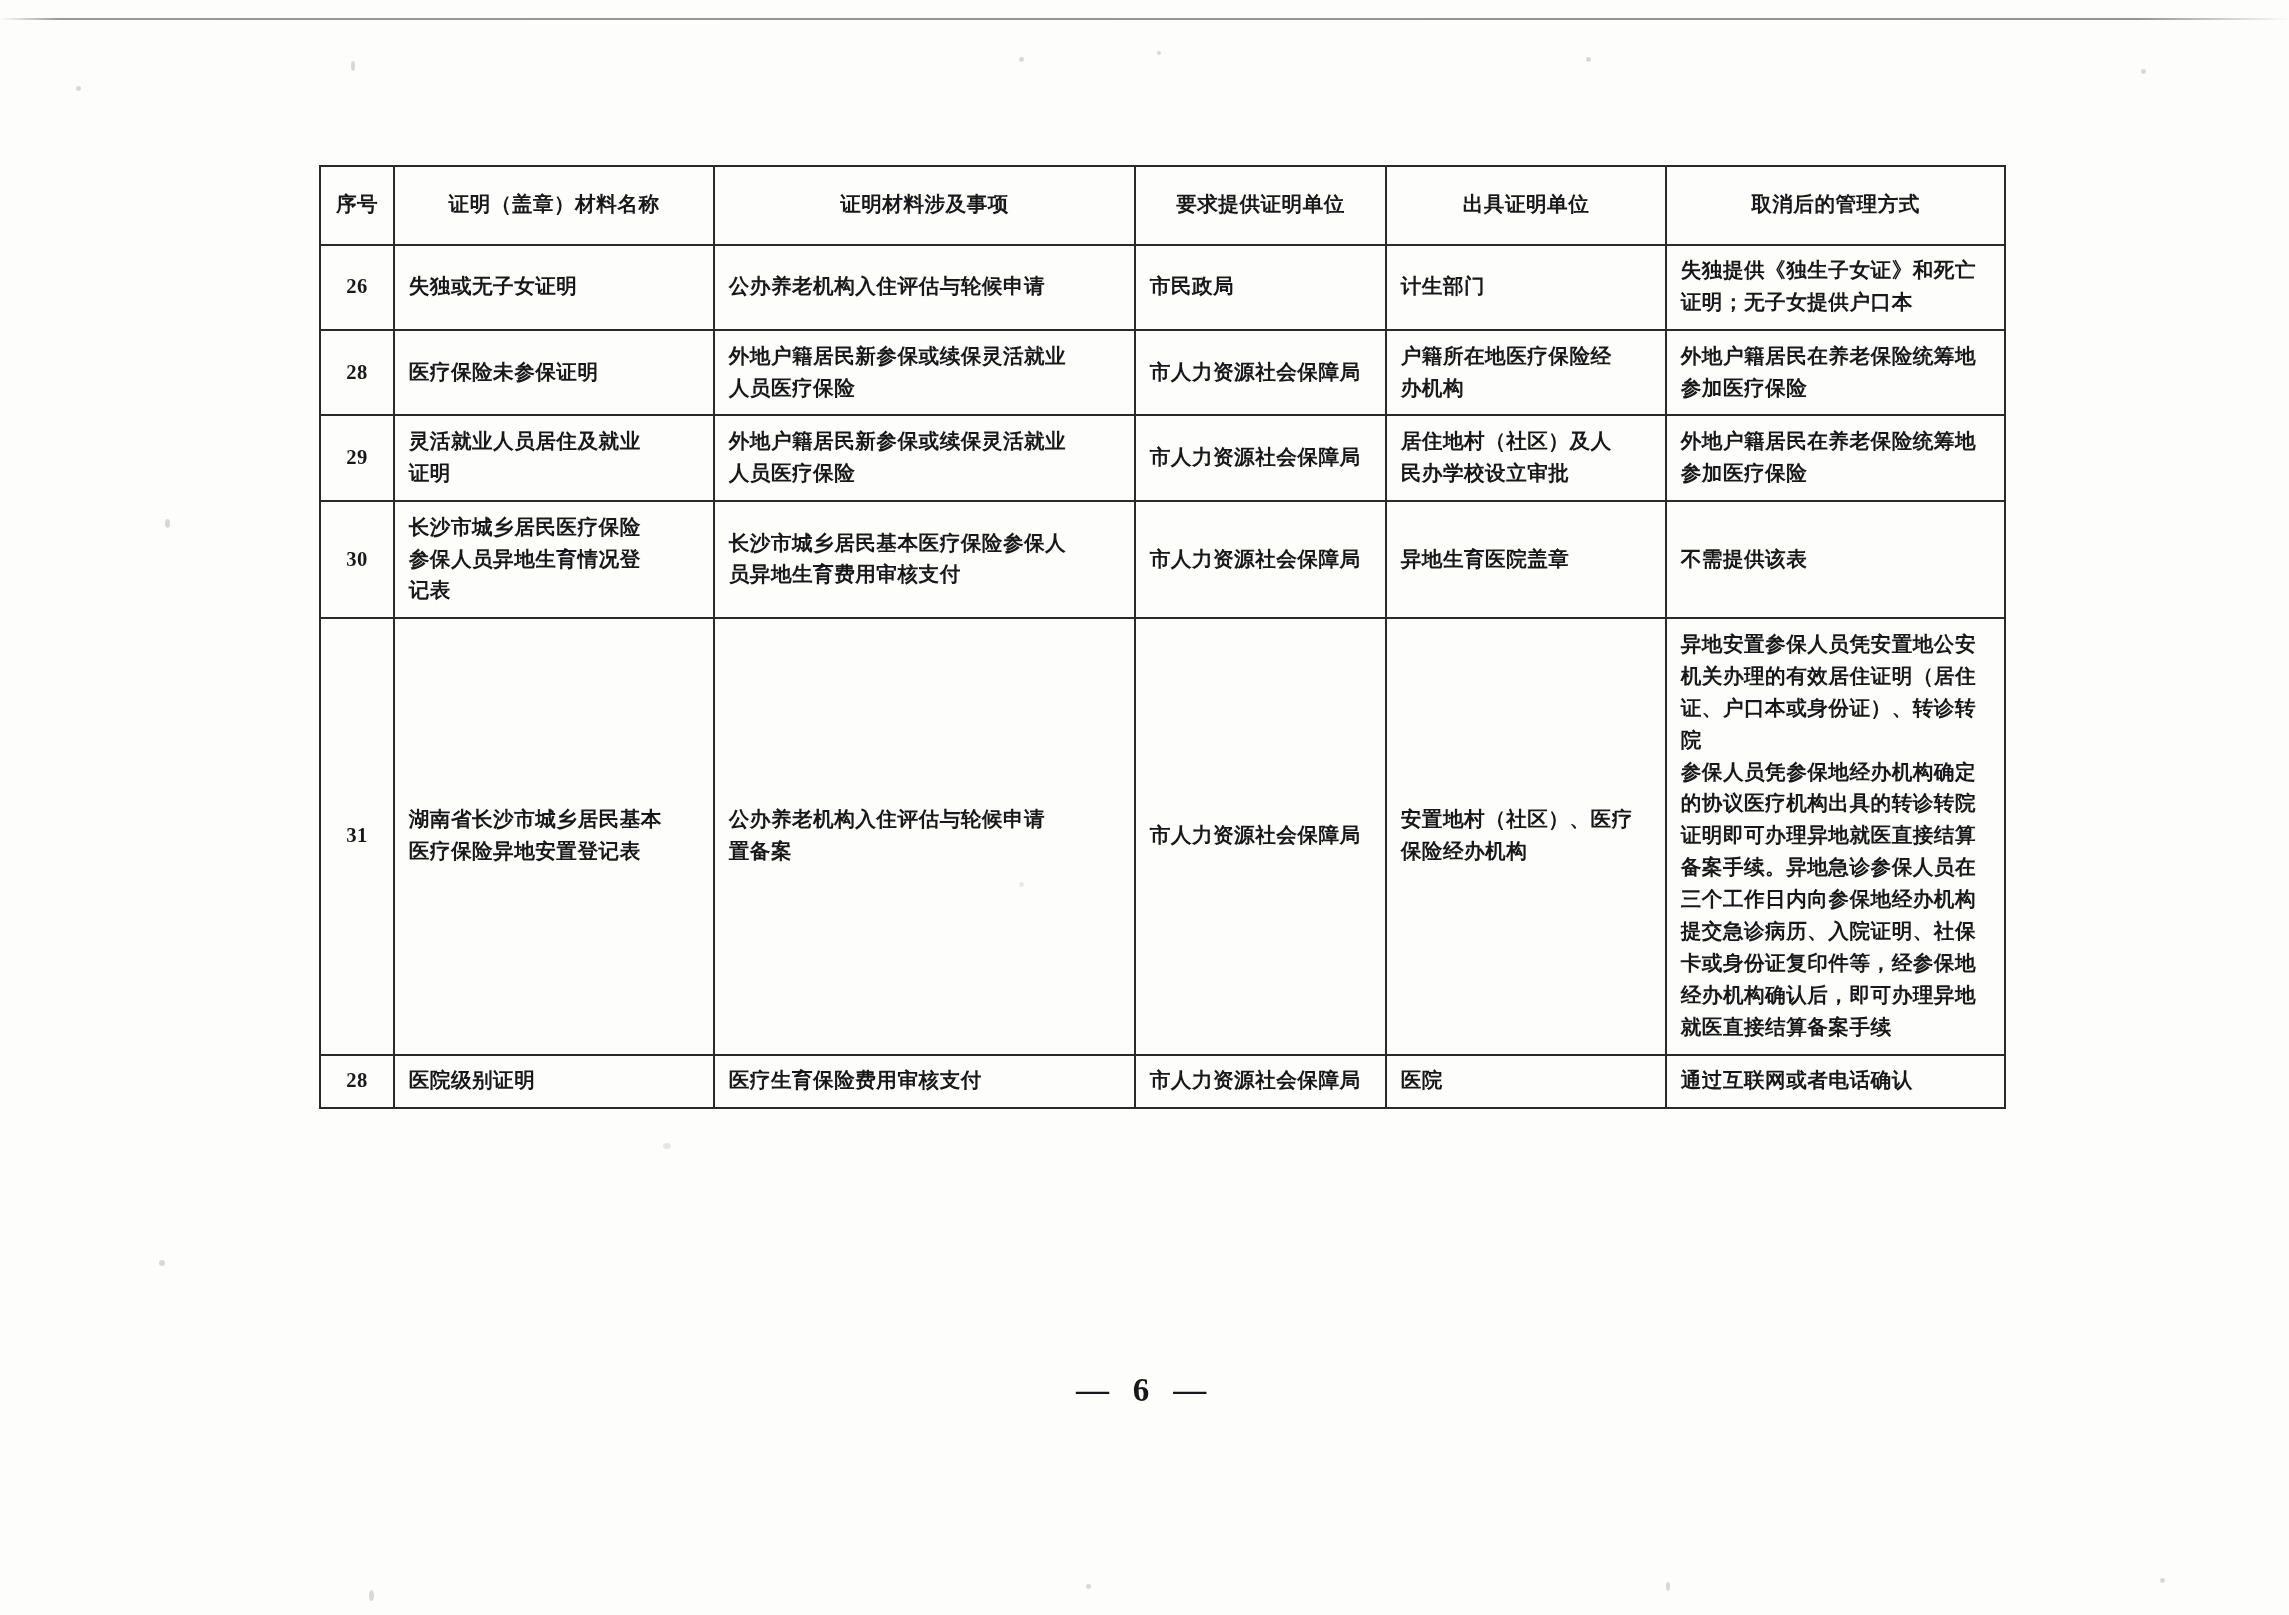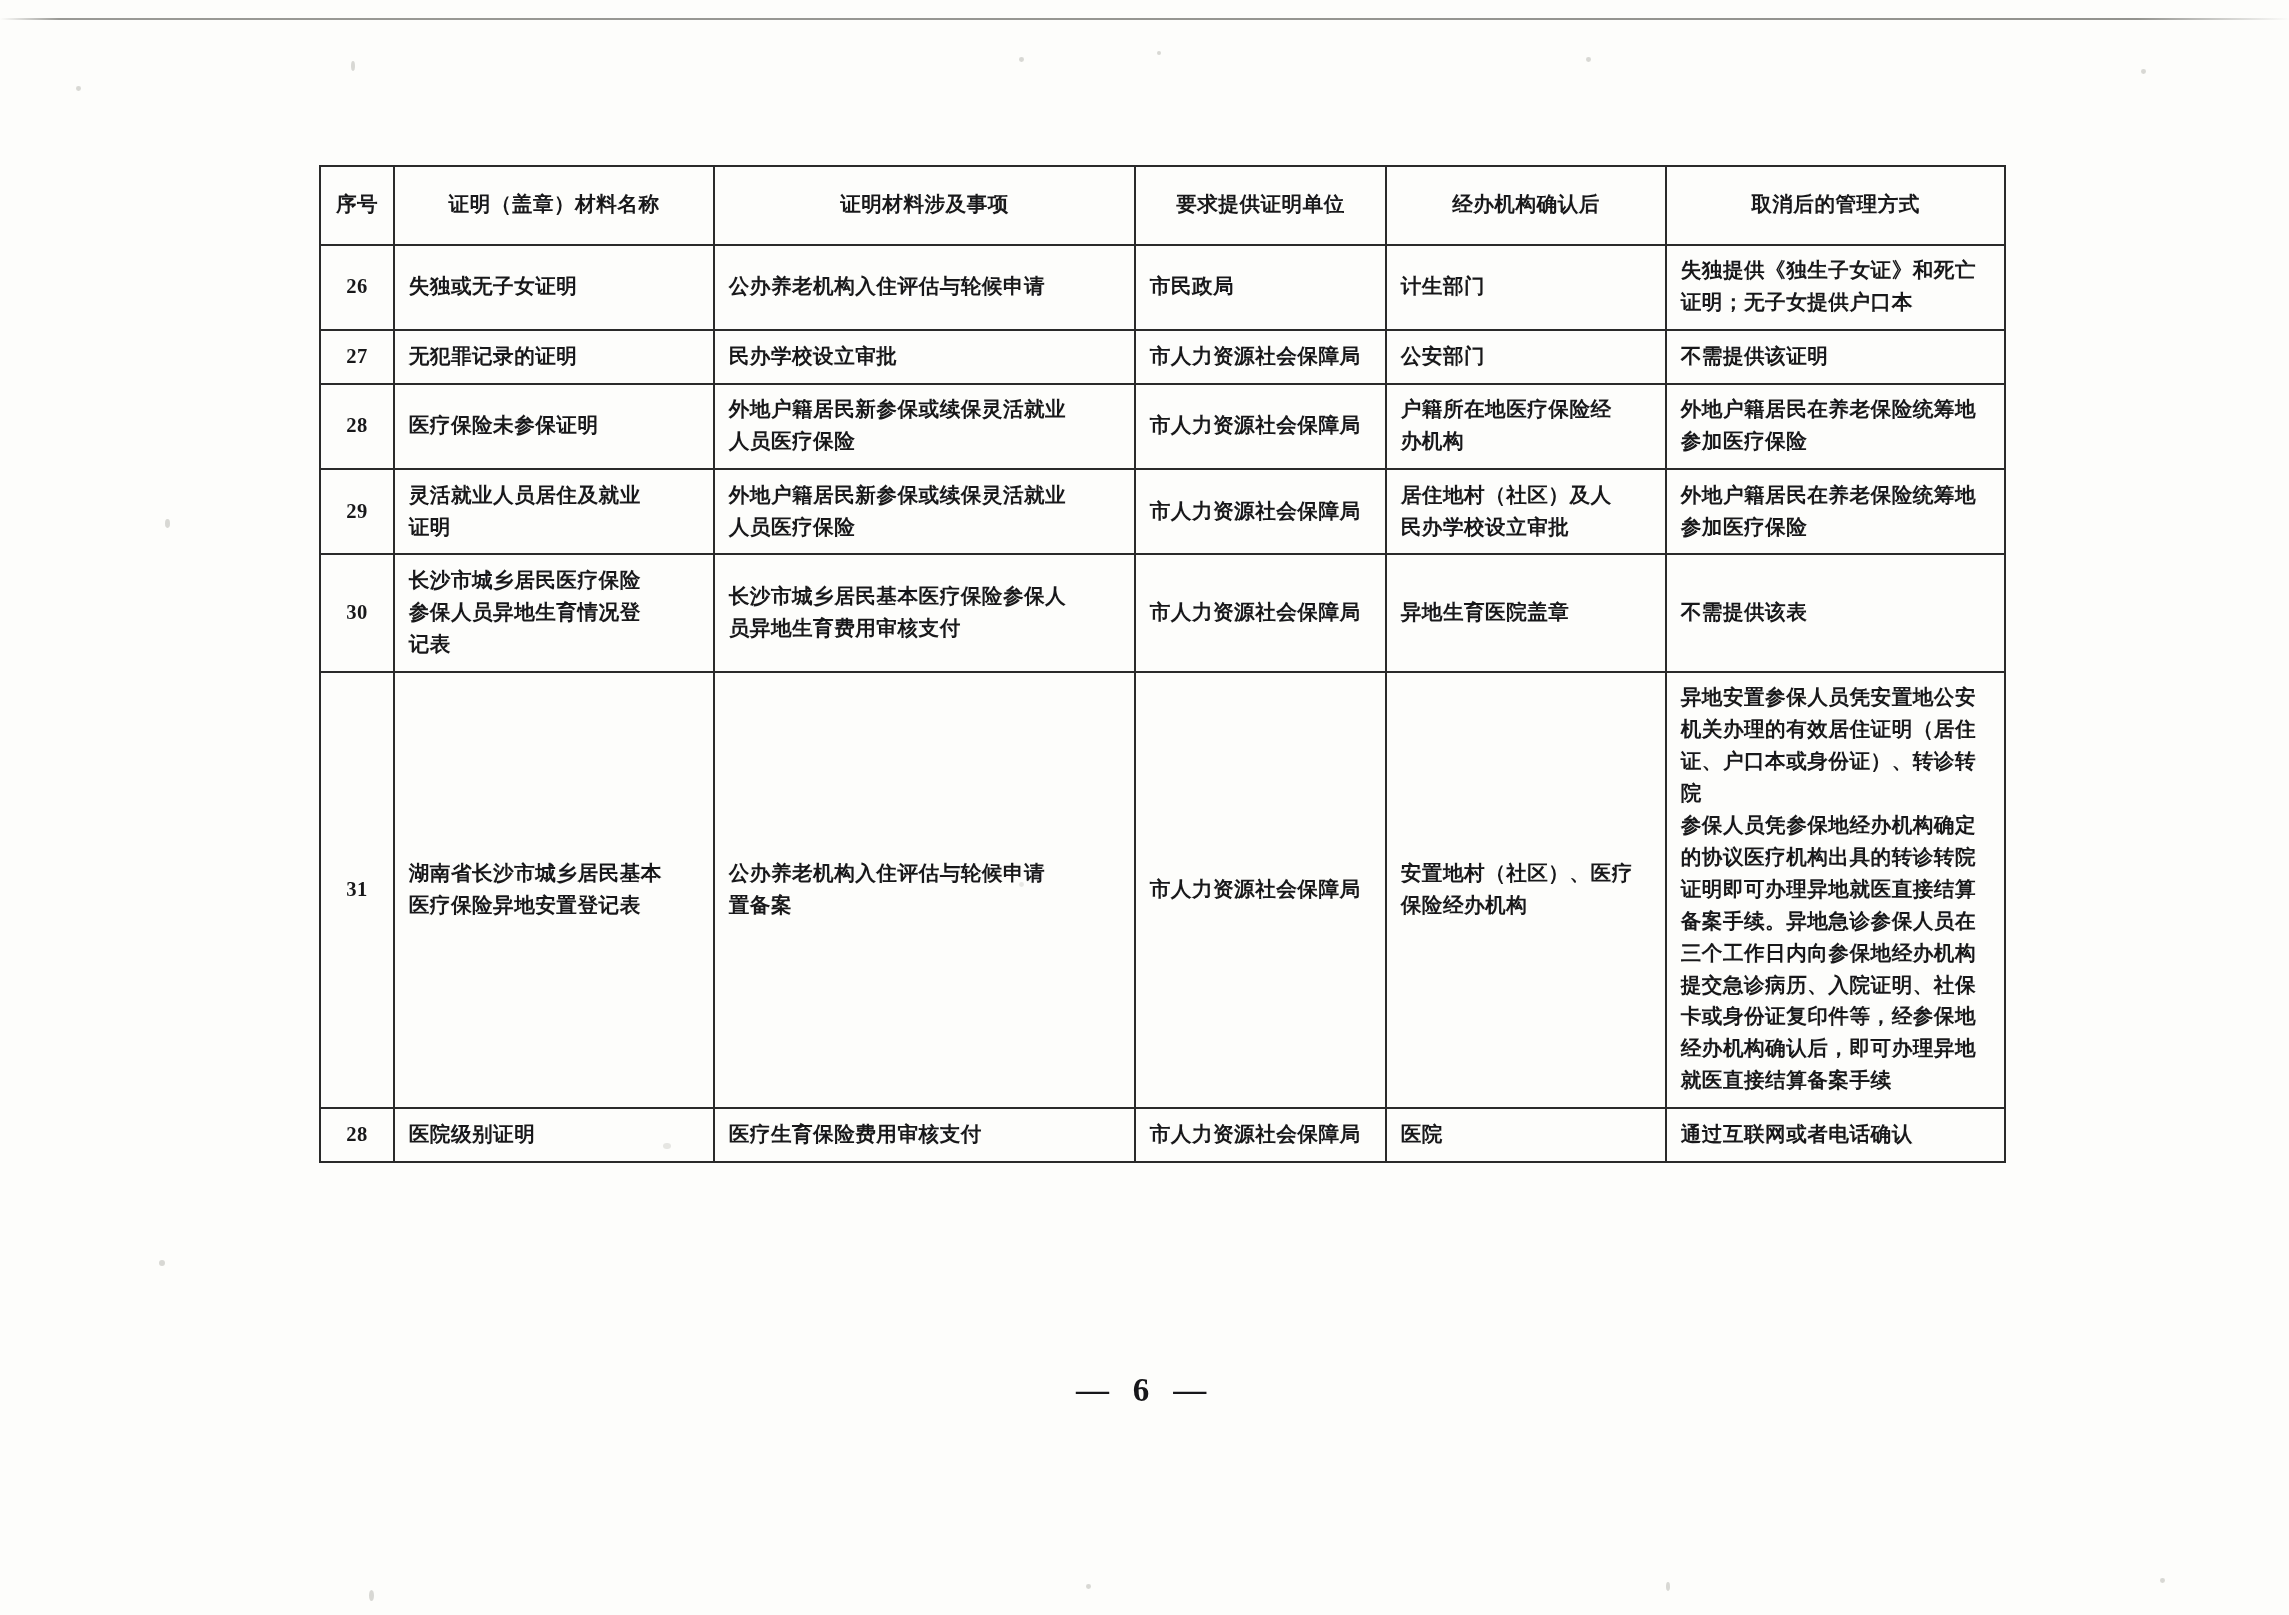--- a/index.html
+++ b/index.html
@@ -136,21 +136,21 @@
         <col style="width:251px">
         <col style="width:280px">
         <col style="width:339px">
       </colgroup>
       <thead>
         <tr>
           <th>序号</th>
           <th>证明（盖章）材料名称</th>
           <th>证明材料涉及事项</th>
           <th>要求提供证明单位</th>
-          <th>经办机构确认后</th>
+          <th>出具证明单位</th>
           <th>取消后的管理方式</th>
         </tr>
       </thead>
       <tbody id="table-body">
           <tr>
             <td class="c-idx center">26</td>
             <td class="c-name">
               <span class="cell-lines">
                 <span class="ln">失独或无子女证明</span>
               </span>
@@ -167,48 +167,20 @@
             </td>
             <td class="c-issue">
               <span class="cell-lines">
                 <span class="ln">计生部门</span>
               </span>
             </td>
             <td class="c-manage">
               <span class="cell-lines">
                 <span class="ln">失独提供《独生子女证》和死亡</span>
                 <span class="ln">证明；无子女提供户口本</span>
-              </span>
-            </td>
-          </tr>
-          <tr>
-            <td class="c-idx center">27</td>
-            <td class="c-name">
-              <span class="cell-lines">
-                <span class="ln">无犯罪记录的证明</span>
-              </span>
-            </td>
-            <td class="c-item">
-              <span class="cell-lines">
-                <span class="ln">民办学校设立审批</span>
-              </span>
-            </td>
-            <td class="c-req">
-              <span class="cell-lines">
-                <span class="ln">市人力资源社会保障局</span>
-              </span>
-            </td>
-            <td class="c-issue">
-              <span class="cell-lines">
-                <span class="ln">公安部门</span>
-              </span>
-            </td>
-            <td class="c-manage">
-              <span class="cell-lines">
-                <span class="ln">不需提供该证明</span>
               </span>
             </td>
           </tr>
           <tr>
             <td class="c-idx center">28</td>
             <td class="c-name">
               <span class="cell-lines">
                 <span class="ln">医疗保险未参保证明</span>
               </span>
             </td>

